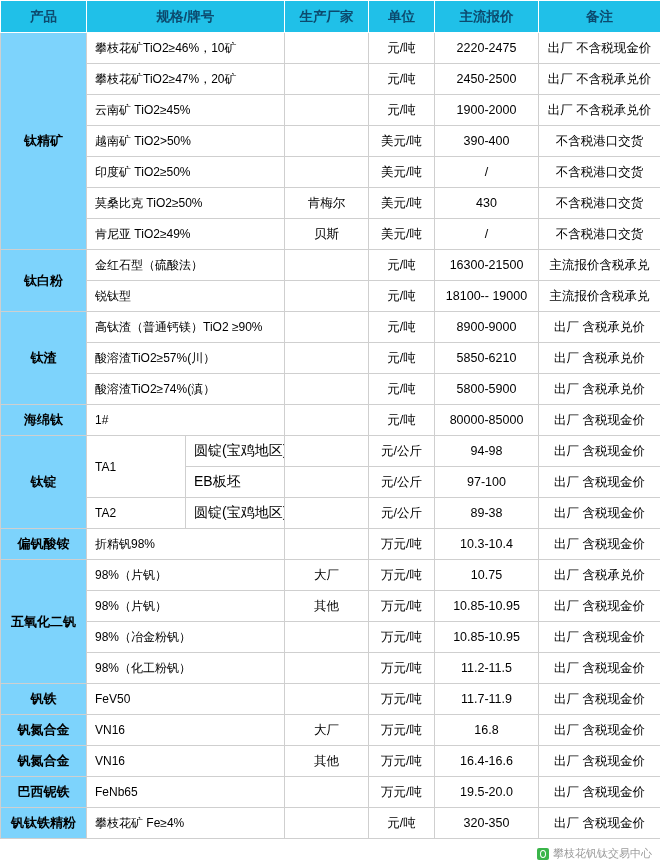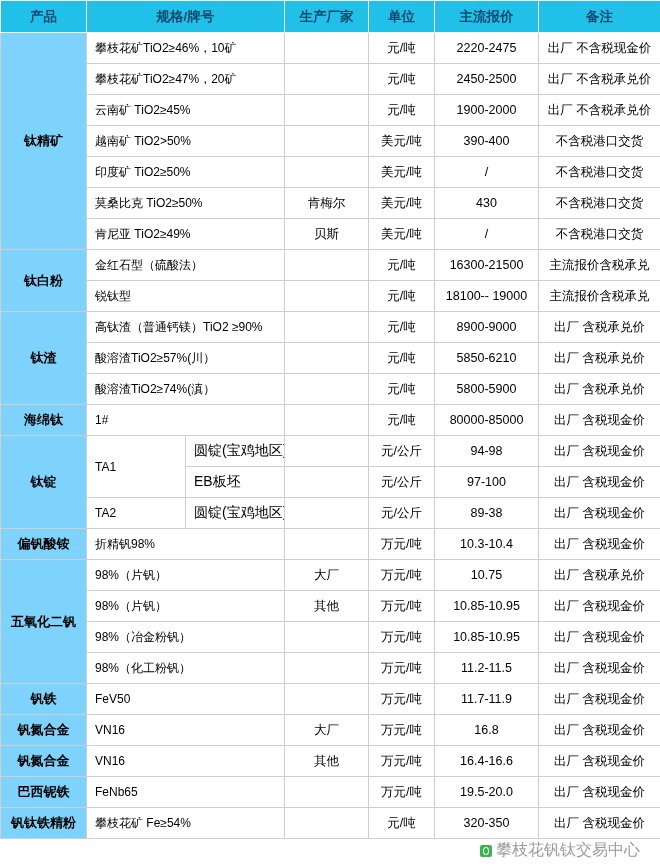--- a/index.html
+++ b/index.html
@@ -48,23 +48,23 @@
     padding-left:8px;
     font-size:12px;
   }
   td.sub{
     text-align:left;
     padding-left:8px;
     font-size:14px;
   }
   .wm{
     position:absolute;
-    right:20px;
+    right:8px;
     bottom:4px;
-    font-size:16px;
+    font-size:11px;
     color:#9a9a9a;
     display:flex;
     align-items:center;
     gap:4px;
     pointer-events:none;
   }
   .wm .logo{
     width:12px;height:12px;border-radius:2px;
     background:#3ab54a;
     display:inline-block;
@@ -278,21 +278,21 @@
         <tr>
           <td class="cat" rowspan="1">巴西铌铁</td>
           <td class="spec" colspan="2">FeNb65</td>
           <td></td>
           <td>万元/吨</td>
           <td>19.5-20.0</td>
           <td>出厂 含税现金价</td>
         </tr>
         <tr>
           <td class="cat" rowspan="1">钒钛铁精粉</td>
-          <td class="spec" colspan="2">攀枝花矿 Fe≥54%</td>
+          <td class="spec" colspan="2">攀枝花矿 Fe≥4%</td>
           <td></td>
           <td>元/吨</td>
           <td>320-350</td>
           <td>出厂 含税现金价</td>
         </tr>
       </tbody>
   </table>
   <div class="wm">
     <span class="logo"></span>
     <span>攀枝花钒钛交易中心</span>

